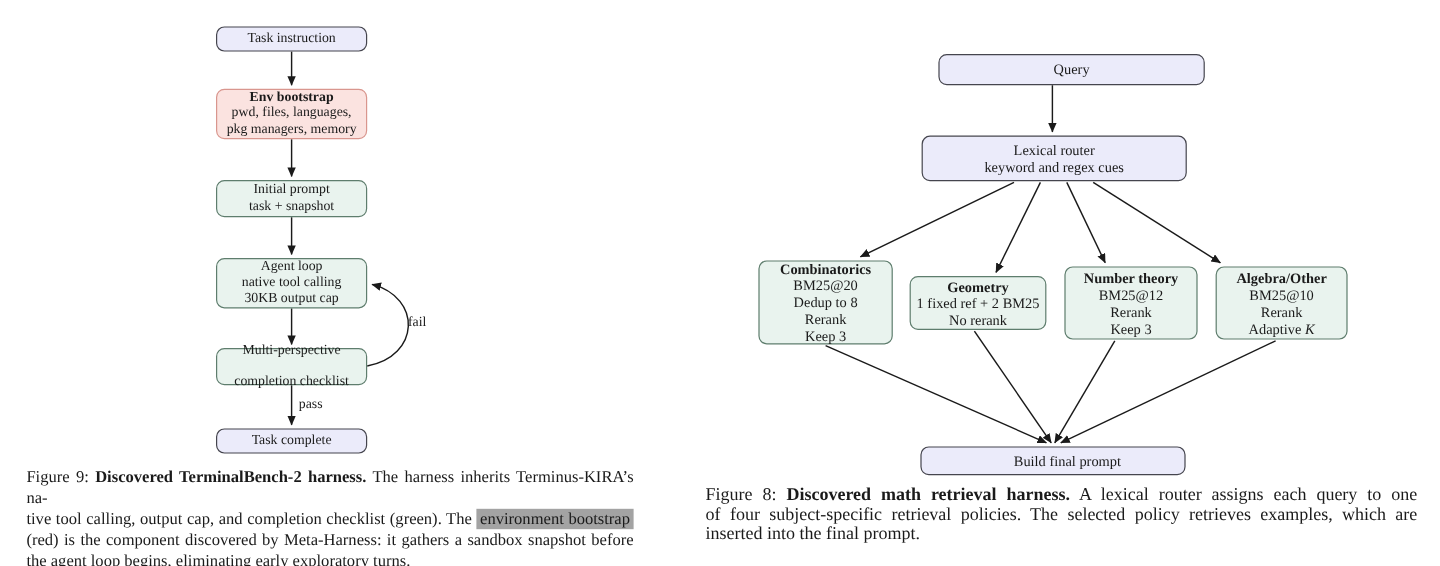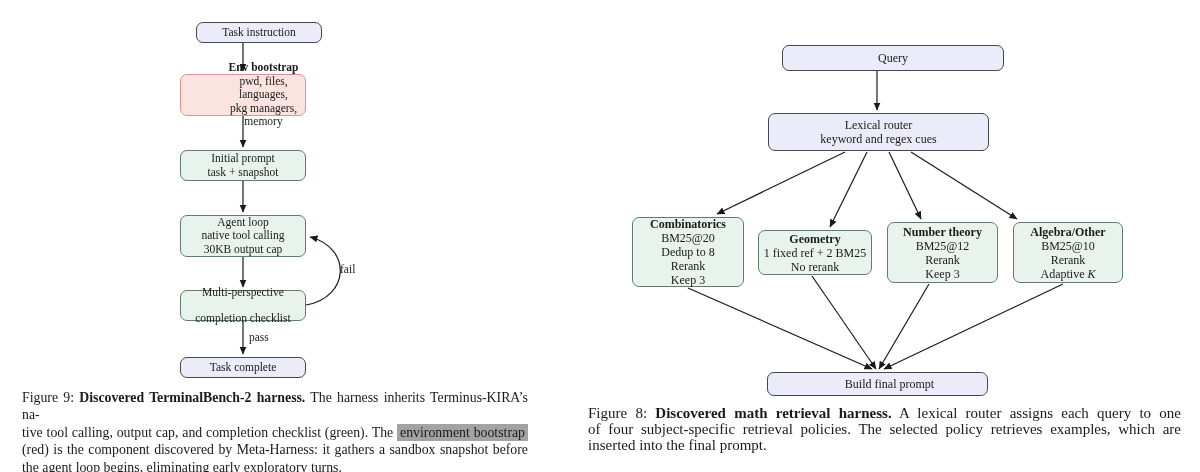--- a/index.html
+++ b/index.html
@@ -19,21 +19,21 @@
     display: flex;
     flex-direction: column;
     align-items: center;
     justify-content: center;
     text-align: center;
     line-height: 13.5px;
     font-size: 11.5px;
   }
   .node .ttl { font-weight: bold; }
   .lav   { background: #ebebfa; border: 1px solid #45454e; }
-  .pink  { background: #fbe3e0; border: 1px solid #d9968e; padding-left: 41px; }
+  .pink  { background: #fbe3e0; border: 1px solid #d9968e; }
   .green { background: #e9f3ee; border: 1px solid #5e7d6d; }
   .rt .node { font-size: 12px; line-height: 14px; }
   svg.arrows { position: absolute; left: 0; top: 0; pointer-events: none; }
   .edge-label {
     position: absolute;
     font-size: 11.5px;
     line-height: 12px;
   }
   .caption {
     position: absolute;
@@ -61,21 +61,21 @@
         </marker>
       </defs>
       <line x1="243" y1="43" x2="243" y2="71" stroke="#1a1a1a" stroke-width="1.2" marker-end="url(#ah9)"></line>
       <line x1="243" y1="116" x2="243" y2="147" stroke="#1a1a1a" stroke-width="1.2" marker-end="url(#ah9)"></line>
       <line x1="243" y1="181" x2="243" y2="212" stroke="#1a1a1a" stroke-width="1.2" marker-end="url(#ah9)"></line>
       <line x1="243" y1="257" x2="243" y2="287" stroke="#1a1a1a" stroke-width="1.2" marker-end="url(#ah9)"></line>
       <line x1="243" y1="321" x2="243" y2="354" stroke="#1a1a1a" stroke-width="1.2" marker-end="url(#ah9)"></line>
       <path d="M 306 305 C 350 297, 352 248, 310 237" fill="none" stroke="#1a1a1a" stroke-width="1.2" marker-end="url(#ah9)"></path>
     </svg>
 
-    <div class="node lav" style="left:180px; top:22px; width:126px; height:21px;margin-left:16px;">
+    <div class="node lav" style="left:180px; top:22px; width:126px; height:21px;">
       <div>Task instruction</div>
     </div>
 
     <div class="node pink" style="left:180px; top:74px; width:126px; height:42px;">
       <div class="ttl">Env bootstrap</div>
       <div>pwd, files, languages,</div>
       <div>pkg managers, memory</div>
     </div>
 
     <div class="node green" style="left:180px; top:150px; width:126px; height:31px;">

